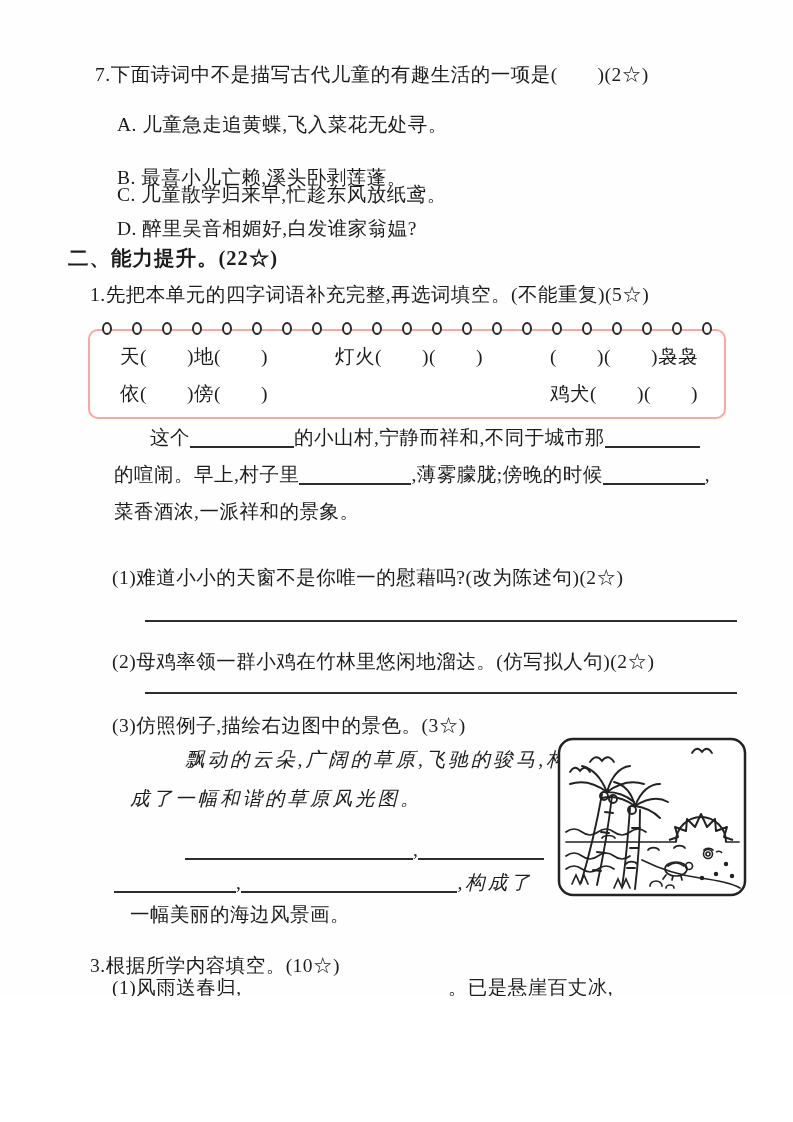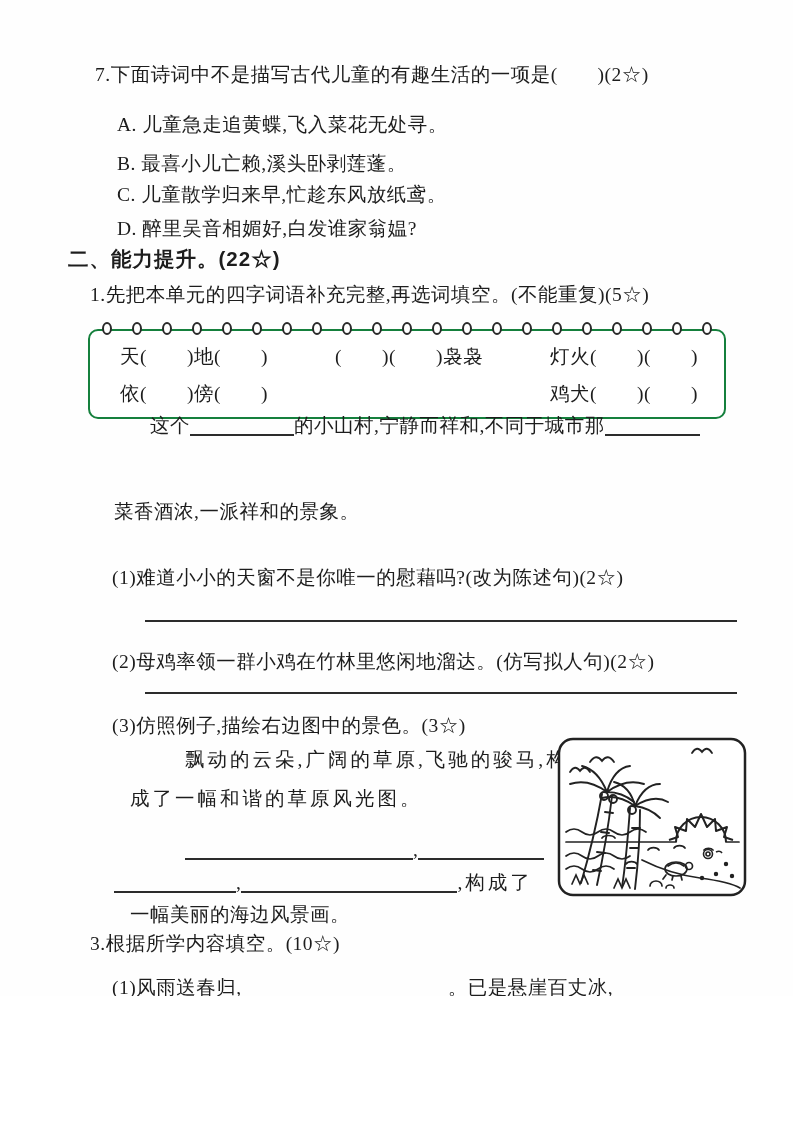--- a/index.html
+++ b/index.html
@@ -1,45 +1,45 @@
 <!DOCTYPE html>
 <html><head>
 <meta charset="utf-8">
 <style>
   html,body{margin:0;padding:0;background:#ffffff;}
   .page{
     position:relative;width:793px;height:996px;background:#fefefe;
     font-family:"Liberation Serif",serif;color:#1d1d1d;overflow:hidden;
   }
   .t{position:absolute;font-size:19.5px;line-height:27px;white-space:nowrap;letter-spacing:.5px;}
-  .sec{font-family:Liberation Sans, sans-serif;font-weight:bold;font-size:20.5px;letter-spacing:1px;}
-  .kai{letter-spacing:3px;}
+  .sec{font-family:Liberation Serif, serif;font-weight:bold;font-size:20.5px;letter-spacing:1px;}
+  .kai{font-style:italic;letter-spacing:3px;}
   .blank{display:inline-block;border-bottom:2px solid #2c2c2c;height:14px;vertical-align:-4px;}
   .hline{position:absolute;border-bottom:2px solid #2c2c2c;height:0;}
   .wordbox{position:absolute;left:88px;top:329px;width:634px;height:86px;
-    border:2px solid #15803d;border-radius:10px;background:#fff;}
+    border:2px solid #fca5a5;border-radius:10px;background:#fff;}
   .rings{position:absolute;left:12px;right:12px;top:-9px;display:flex;justify-content:space-between;}
   .ring{display:block;width:10px;height:13px;border:2px solid #2a2a2a;border-radius:50%;background:#fff;box-sizing:border-box;}
   .boxrow{position:absolute;left:30px;right:26px;display:flex;justify-content:space-between;
     font-size:19.5px;letter-spacing:.5px;white-space:pre;}
   .boxrow.r1{top:12px;}
   .boxrow.r2{top:49px;}
   .illu{position:absolute;left:556px;top:736px;}
   .scanline{position:absolute;left:0;top:1089px;width:793px;height:33px;
     background:#fbfbfb;border-top:1px solid #ebebeb;}
   .speck{position:absolute;left:714px;top:1046px;width:3px;height:5px;background:#8a8a8a;border-radius:50%;}
 </style>
 </head>
 <body>
 
 <div class="page">
 
   <div class="t" style="left:95px;top:61px">7.下面诗词中不是描写古代儿童的有趣生活的一项是(　　)(2☆)</div>
   <div class="t" style="left:117px;top:111px">A. 儿童急走追黄蝶,飞入菜花无处寻。</div>
-  <div class="t" style="left:117px;top:150px">B. 最喜小儿亡赖,溪头卧剥莲蓬。</div>
+  <div class="t" style="left:117px;top:164px">B. 最喜小儿亡赖,溪头卧剥莲蓬。</div>
   <div class="t" style="left:117px;top:181px">C. 儿童散学归来早,忙趁东风放纸鸢。</div>
   <div class="t" style="left:117px;top:215px">D. 醉里吴音相媚好,白发谁家翁媪?</div>
 
   <div class="t sec" style="left:68px;top:245px">二、能力提升。(22☆)</div>
 
   <div class="t" style="left:90px;top:281px">1.先把本单元的四字词语补充完整,再选词填空。(不能重复)(5☆)</div>
 
   <div class="wordbox">
     <div class="rings">
         <i class="ring"></i>
@@ -59,31 +59,34 @@
         <i class="ring"></i>
         <i class="ring"></i>
         <i class="ring"></i>
         <i class="ring"></i>
         <i class="ring"></i>
         <i class="ring"></i>
         <i class="ring"></i>
       </div>
     <div class="boxrow r1">
       <span>天(　　)地(　　)</span>
+      <span>灯火(　　)(　　)</span>
       <span>(　　)(　　)袅袅</span>
-      <span>灯火(　　)(　　)</span>
     </div>
     <div class="boxrow r2">
       <span>依(　　)傍(　　)</span>
       <span>鸡犬(　　)(　　)</span>
     </div>
   </div>
 
-  <div class="t" style="left:150px;top:412px">
+  <div class="t" style="left:150px;top:424px">
     <span>这个</span><span class="blank" style="width:104px"></span><span>的小山村,宁静而祥和,不同于城市那</span><span class="blank" style="width:95px"></span>
+  </div>
+  <div class="t" style="left:114px;top:461px">
+    <span>的喧闹。早上,村子里</span><span class="blank" style="width:112px"></span><span>,薄雾朦胧;傍晚的时候</span><span class="blank" style="width:102px"></span><span>,</span>
   </div>
   <div class="t" style="left:114px;top:498px">菜香酒浓,一派祥和的景象。</div>
 
   <div class="t" style="left:112px;top:564px">(1)难道小小的天窗不是你唯一的慰藉吗?(改为陈述句)(2☆)</div>
   <div class="hline" style="left:145px;top:620px;width:592px"></div>
   <div class="t" style="left:112px;top:648px">(2)母鸡率领一群小鸡在竹林里悠闲地溜达。(仿写拟人句)(2☆)</div>
   <div class="hline" style="left:145px;top:692px;width:592px"></div>
   <div class="t" style="left:112px;top:712px">(3)仿照例子,描绘右边图中的景色。(3☆)</div>
 
   <div class="t kai" style="left:185px;top:746px">飘动的云朵,广阔的草原,飞驰的骏马,构</div>
@@ -143,21 +146,21 @@
   </div>
 
   <div class="t" style="left:185px;top:836px">
     <span class="blank" style="width:228px"></span><span>,</span><span class="blank" style="width:126px"></span>
   </div>
   <div class="t" style="left:130px;top:901px">一幅美丽的海边风景画。</div>
   <div class="t" style="left:114px;top:869px">
     <span class="blank" style="width:122px"></span><span>,</span><span class="blank" style="width:216px"></span><span class="kai">,构成了</span>
   </div>
 
-  <div class="t" style="left:90px;top:930px">3.根据所学内容填空。(10☆)</div>
+  <div class="t" style="left:90px;top:952px">3.根据所学内容填空。(10☆)</div>
   <div class="t" style="left:112px;top:974px">
     <span>(1)风雨送春归,</span><span class="blank" style="width:206px"></span><span>。已是悬崖百丈冰,</span><span class="blank" style="width:98px"></span>
   </div>
   <div class="t" style="left:145px;top:1020px">
     <span class="blank" style="width:148px"></span><span>。(2☆)</span>
   </div>
 
   <div class="speck"></div>
   <div class="scanline"></div>
 </div>

